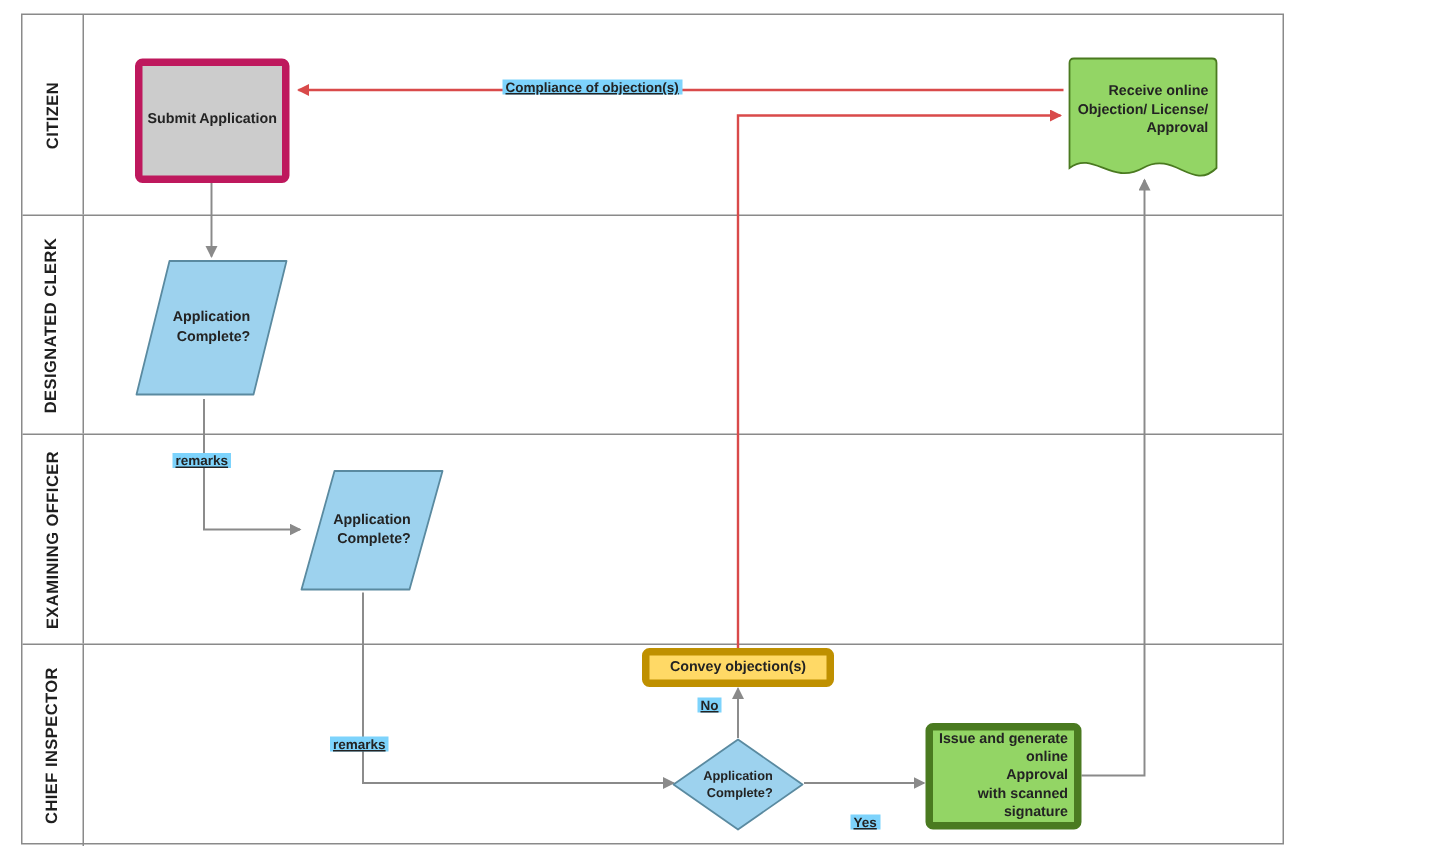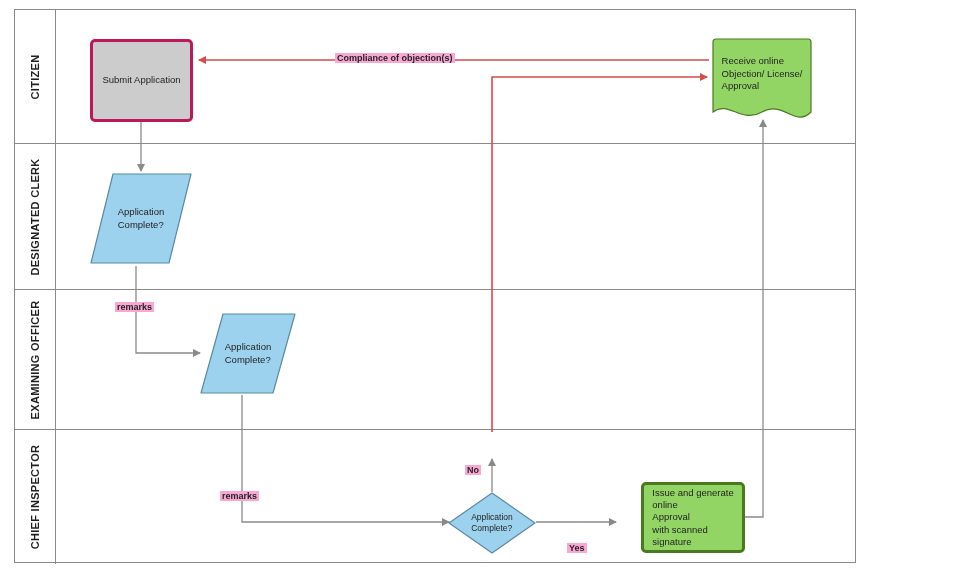--- a/index.html
+++ b/index.html
@@ -72,61 +72,62 @@
     display: flex;
     align-items: center;
     justify-content: center;
     text-align: center;
     font-size: 9.5px;
     font-weight: bold;
     color: #232323;
     line-height: 1.28;
   }
   .node-process {
-    border: 3px solid #be185d;
+    border: 5px solid #be185d;
     border-radius: 5px;
     padding-left: 41px;
   }
   .n-gray { background: #cccccc; }
   .n-yellow { background: #ffd966; border-color: #bf9000; }
   .n-green { background: #93d croak; }
-  .n-green { background: #93d565; border-color: #4a7a20; margin-left: 24px; }
+  .n-green { background: #93d565; border-color: #4a7a20; }
   .para-wrap, .dia-wrap, .doc-wrap {
     position: absolute;
   }
   .para-wrap svg, .dia-wrap svg, .doc-wrap svg {
     position: absolute;
     left: 0;
     top: 0;
     overflow: visible;
   }
   .shape-text {
     position: absolute;
     left: 0;
     top: 0;
     width: 100%;
     height: 100%;
     display: flex;
     align-items: center;
     justify-content: center;
-    text-align: left;
+    text-align: right;
     font-size: 9.5px;
-    font-weight: normal;
+    font-weight: bold;
     color: #232323;
     line-height: 1.3;
     white-space: pre-line;
   }
   .edge-label {
     position: absolute;
     font-size: 9px;
     font-weight: bold;
     color: #232323;
-    background: #f9a8d4;
+    background: #7dd3fc;
     padding: 0 2px;
     white-space: nowrap;
+    text-decoration: underline;
   }
   .edge-label.red-lbl { color: #232323; }
 </style>
 </head>
 <body>
 
 <div id="canvas">
 
   <div id="pool">
 
@@ -207,20 +208,23 @@
   </div>
 
   <div class="para-wrap" style="left:198px; top:311px; width:100px; height:85px;">
     <svg width="100" height="85" viewBox="0 0 100 85">
       <path d="M25,3 L97,3 L75,82 L3,82 Z" fill="#9dd2ee" stroke="#5a8aa0" stroke-width="1.2" stroke-linejoin="round"></path>
     </svg>
     <span class="shape-text">Application
 Complete?</span>
   </div>
 
+  <div class="node node-process n-yellow" style="left:428px; top:432px; width:128px; height:26px;">
+    <span class="shape-text">Convey objection(s)</span>
+  </div>
 
   <div class="dia-wrap" style="left:448px; top:492px; width:88px; height:62px;">
     <svg width="88" height="62" viewBox="0 0 88 62">
       <path d="M44,1 L87,31 L44,61 L1,31 Z" fill="#9dd2ee" stroke="#5a8aa0" stroke-width="1.2" stroke-linejoin="round"></path>
     </svg>
     <span class="shape-text" style="font-size:8.5px;">Application
 Complete?</span>
   </div>
 
   <div class="node node-process n-green" style="left:617px; top:482px; width:104px; height:71px;">

